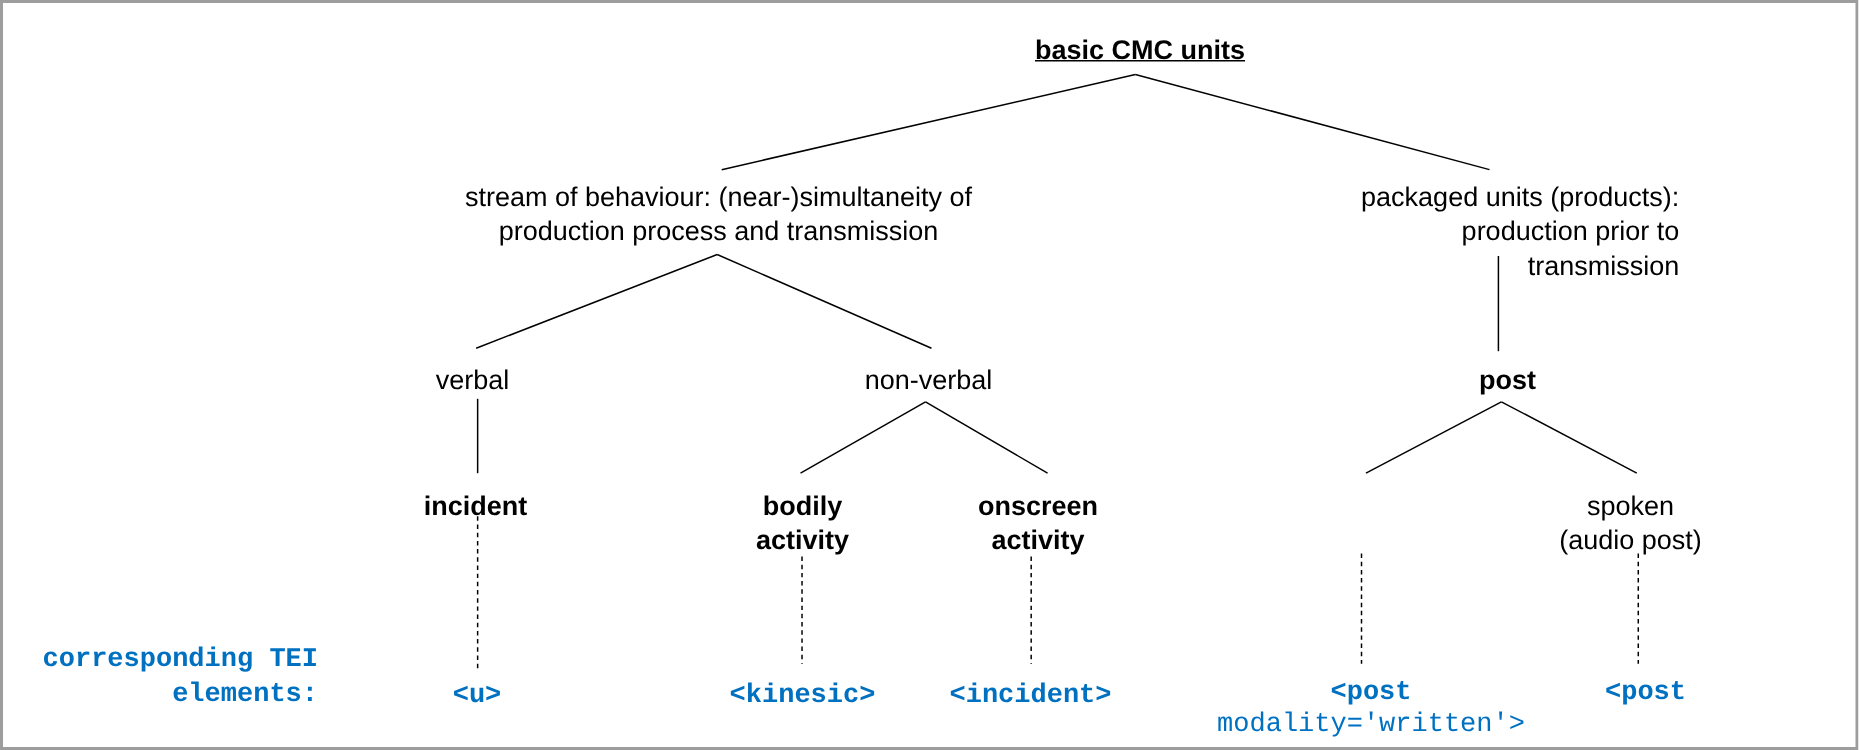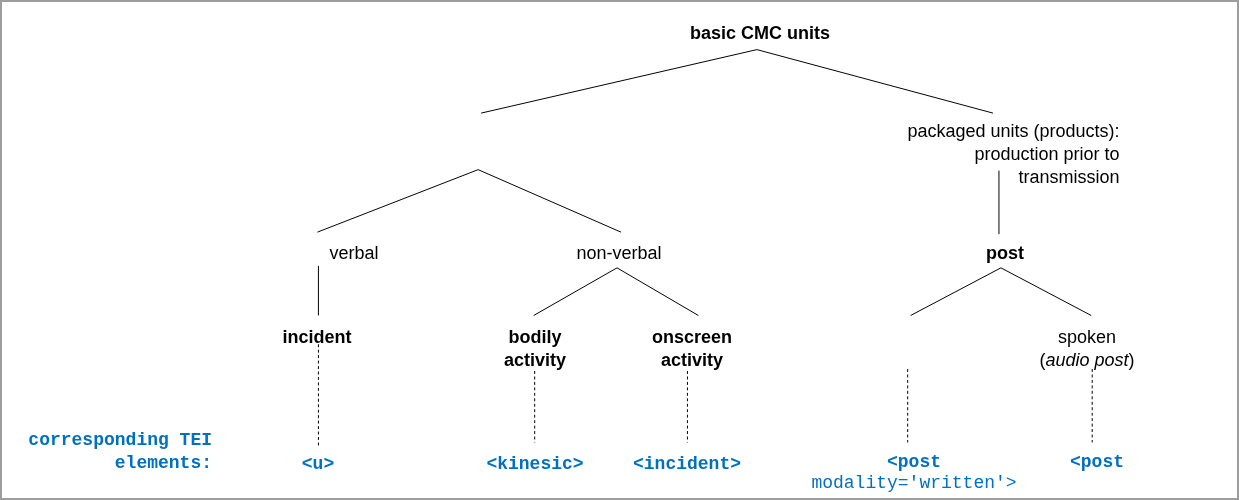--- a/index.html
+++ b/index.html
@@ -23,21 +23,21 @@
   .edge { stroke: #000; stroke-width: 1; fill: none; }
   .edge.dashed { stroke-dasharray: 3 2.5; }
   .node {
     position: absolute;
     transform: translateX(-50%);
     text-align: center;
     white-space: pre-line;
     line-height: 23px;
   }
   .b { font-weight: bold; }
-  .i { font-style: italic; }
+  .i { }
   .blue { color: #0070C0; font-weight: bold; font-family: Liberation Mono, monospace; }
   .tei-caption {
     position: absolute;
     left: 20px;
     top: 427px;
     width: 190px;
     text-align: right;
     white-space: pre-line;
     line-height: 23px;
   }
@@ -61,27 +61,29 @@
     <line class="edge" x1="1004" y1="268" x2="913" y2="316"></line>
     <line class="edge" x1="1004" y1="268" x2="1095" y2="316"></line>
 
     <line class="edge dashed" x1="316" y1="345" x2="316" y2="449"></line>
     <line class="edge dashed" x1="534" y1="372" x2="534" y2="444"></line>
     <line class="edge dashed" x1="688" y1="372" x2="688" y2="444"></line>
     <line class="edge dashed" x1="910" y1="370" x2="910" y2="444"></line>
     <line class="edge dashed" x1="1096" y1="370" x2="1096" y2="444"></line>
   </svg>
 
-  <div class="node b" style="left:758px; top:20px;">basic CMC units</div>
+  <div class="node b" style="left:758px; top:20px;text-decoration:underline;">basic CMC units</div>
 
+  <div class="node" style="left:477px; top:118px;">stream of behaviour: (near-)simultaneity of
+production process and transmission</div>
 
   <div class="node" style="left:1000px; top:118px;text-align:right;">packaged units (products):
 production prior to transmission</div>
 
-  <div class="node" style="left:313px; top:240px;margin-left:39px;">verbal</div>
+  <div class="node" style="left:313px; top:240px;">verbal</div>
 
   <div class="node" style="left:617px; top:240px;">non-verbal</div>
 
   <div class="node b" style="left:1003px; top:240px;">post</div>
 
   <div class="node b" style="left:315px; top:324px;">incident</div>
 
   <div class="node b" style="left:533px; top:324px;">bodily
 activity</div>
 

